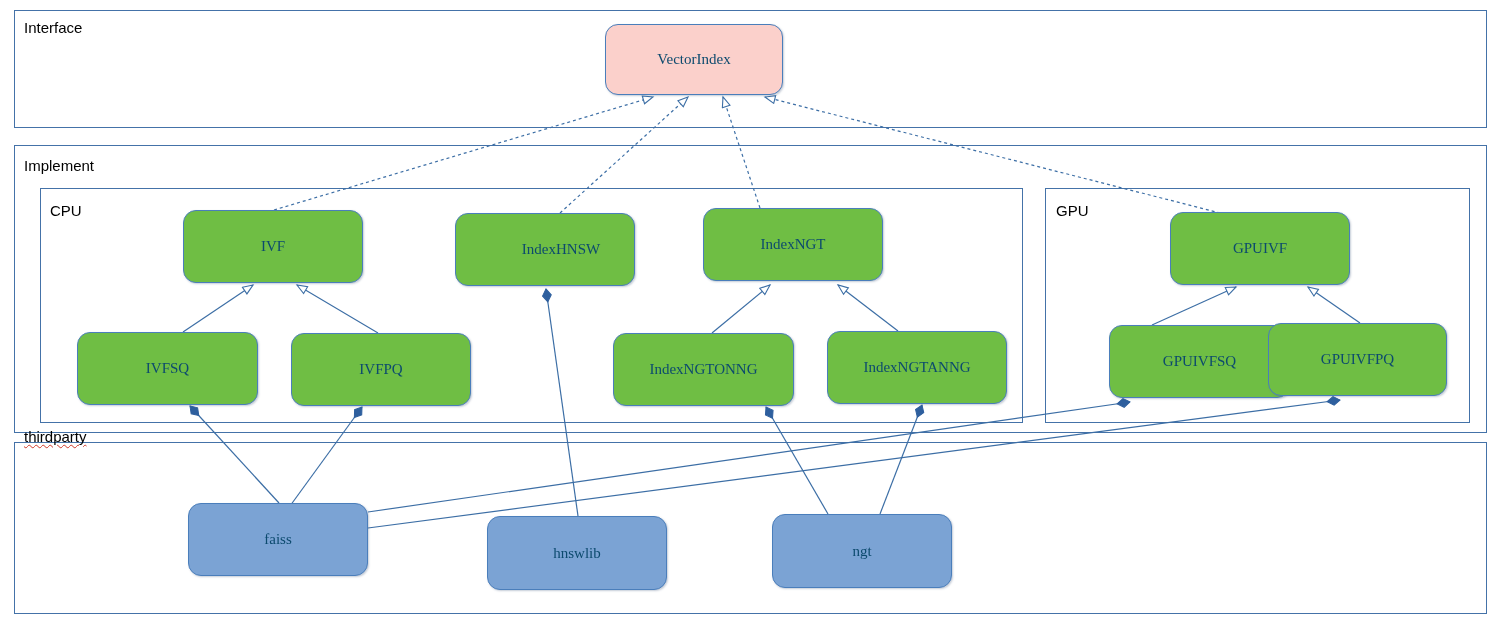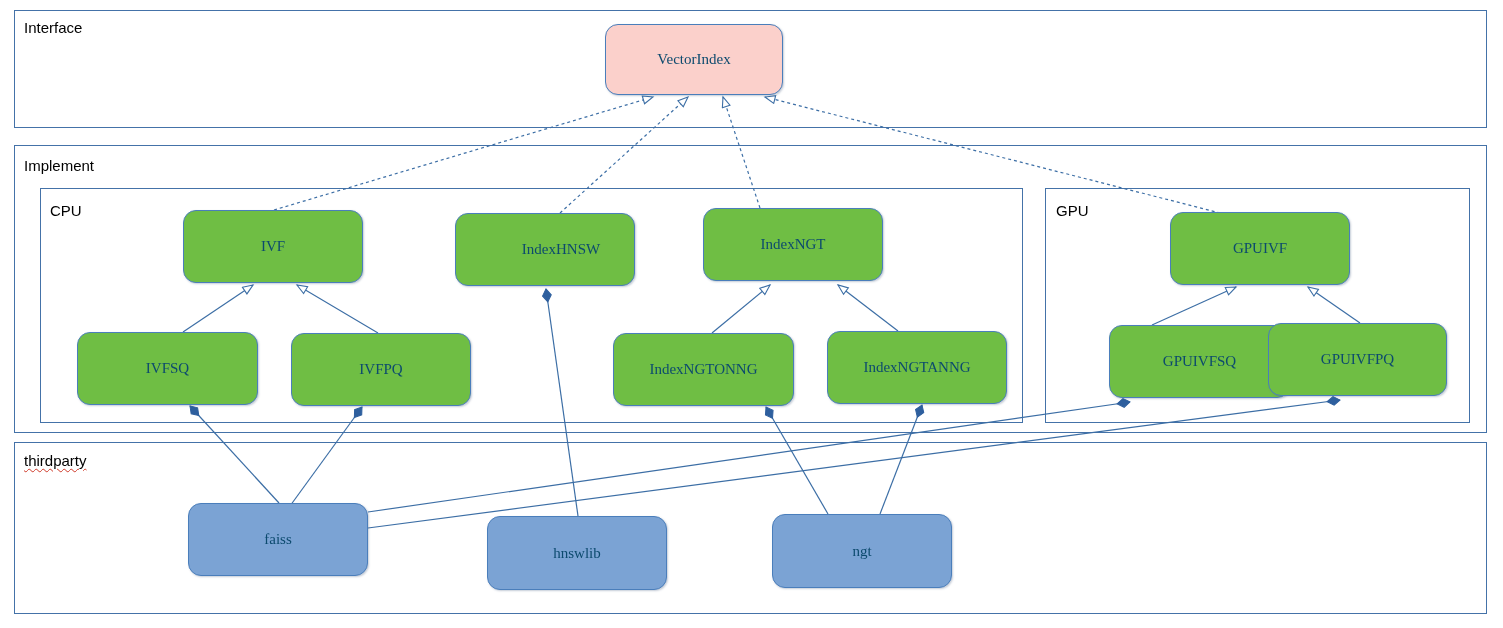--- a/index.html
+++ b/index.html
@@ -76,21 +76,21 @@
   <div class="pkg" style="left: 14px; top: 10px; width: 1473px; height: 118px;"></div>
   <div class="pkg" style="left: 14px; top: 145px; width: 1473px; height: 288px;"></div>
   <div class="pkg" style="left: 40px; top: 188px; width: 983px; height: 235px;"></div>
   <div class="pkg" style="left: 1045px; top: 188px; width: 425px; height: 235px;"></div>
   <div class="pkg" style="left: 14px; top: 442px; width: 1473px; height: 172px;"></div>
 
   <div class="pkg-label" style="left: 24px; top: 19px;">Interface</div>
   <div class="pkg-label" style="left: 24px; top: 157px;">Implement</div>
   <div class="pkg-label" style="left: 50px; top: 202px;">CPU</div>
   <div class="pkg-label" style="left: 1056px; top: 202px;">GPU</div>
-  <div class="pkg-label misspelled" style="left: 24px; top: 452px;">thirdparty</div>
+  <div class="pkg-label misspelled" style="left: 24px; top: 428px;">thirdparty</div>
 
   <svg id="edges" xmlns="http://www.w3.org/2000/svg">
     <defs>
       <marker id="hollow-tri" markerWidth="13" markerHeight="13" refX="11" refY="5" orient="auto" markerUnits="userSpaceOnUse">
         <path d="M1,1 L11,5 L1,9 z" fill="#ffffff" stroke="#3c6ea5" stroke-width="1.1"></path>
       </marker>
       <marker id="filled-diamond" markerWidth="16" markerHeight="12" refX="14" refY="6" orient="auto" markerUnits="userSpaceOnUse">
         <path d="M1,6 L7.5,1.6 L14,6 L7.5,10.4 z" fill="#2e5f9e" stroke="#2e5f9e" stroke-width="1"></path>
       </marker>
     </defs>

